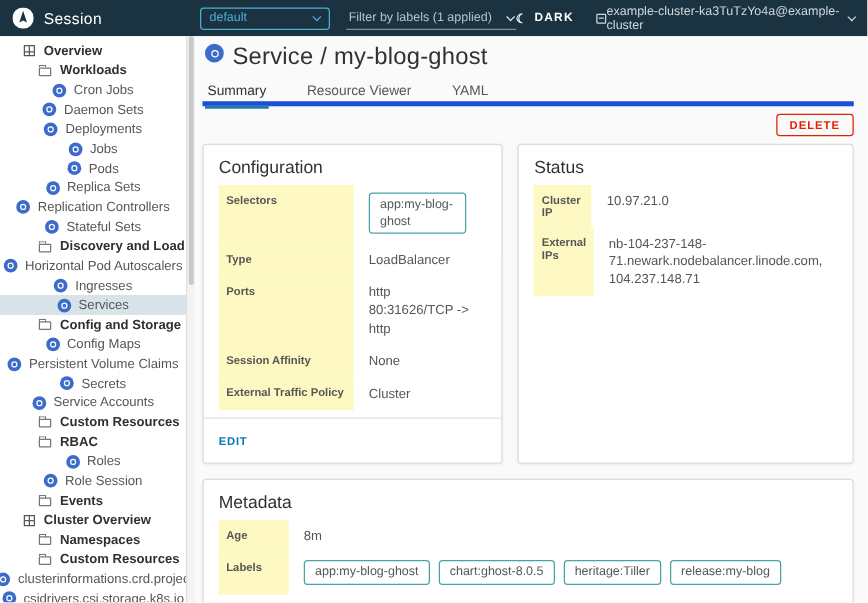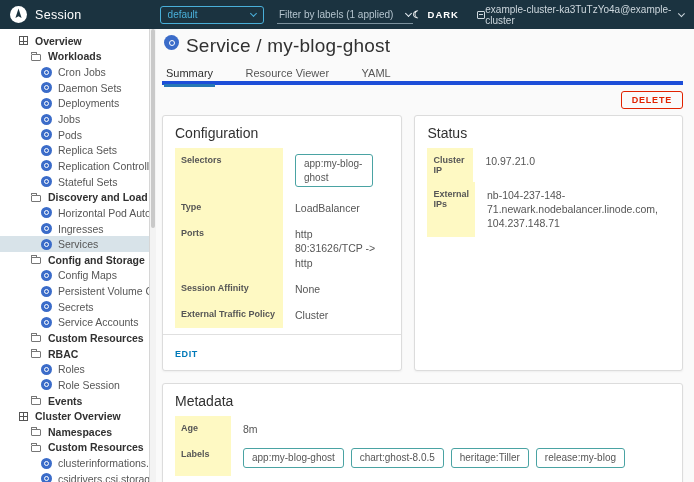--- a/index.html
+++ b/index.html
@@ -42,21 +42,21 @@
     padding-top:4px;overflow:hidden;}
   .sidebar-scroll{width:6px;flex:0 0 6px;background:#f3f3f3;position:relative;}
   .sidebar-scroll .thumb{position:absolute;top:0;left:1px;right:1px;height:44%;background:#c9c9c9;border-radius:3px;}
   
   .srow{display:flex;align-items:center;height:15.65px;font-size:10.5px;color:#565656;
     white-space:nowrap;overflow:hidden;cursor:pointer;}
   .srow .caret-ico{flex:0 0 5px;width:5px;height:5px;border-right:1.4px solid #747474;
     border-bottom:1.4px solid #747474;transform:rotate(45deg);margin:-2px 8px 0 0;visibility:hidden;}
   .srow.root{padding-left:6px;font-weight:700;color:#313131;}
   .srow.folder{padding-left:18px;font-weight:700;color:#313131;}
-  .srow.leaf{padding-left:41px;}
+  .srow.leaf{justify-content:center;}
   .srow.selected{background:var(--selected-item-bg);}
   .ico-root{position:relative;width:9px;height:9px;border:1px solid #565656;margin-right:7px;flex:0 0 9px;}
   .ico-root::before{content:'';position:absolute;left:3.4px;top:0;bottom:0;width:1px;background:#565656;}
   .ico-root::after{content:'';position:absolute;top:3.4px;left:0;right:0;height:1px;background:#565656;}
   .ico-folder{position:relative;width:10px;height:7px;border:1px solid #767676;border-radius:1px;
     margin:2px 7px 0 0;flex:0 0 10px;}
   .ico-folder::before{content:'';position:absolute;top:-3px;left:-1px;width:4px;height:1.5px;
     border:1px solid #767676;border-bottom:none;border-radius:1px 1px 0 0;}
   .ico-leaf{width:11px;height:11px;border-radius:50%;background:var(--resource-icon-blue);
     margin-right:6px;position:relative;flex:0 0 11px;}

